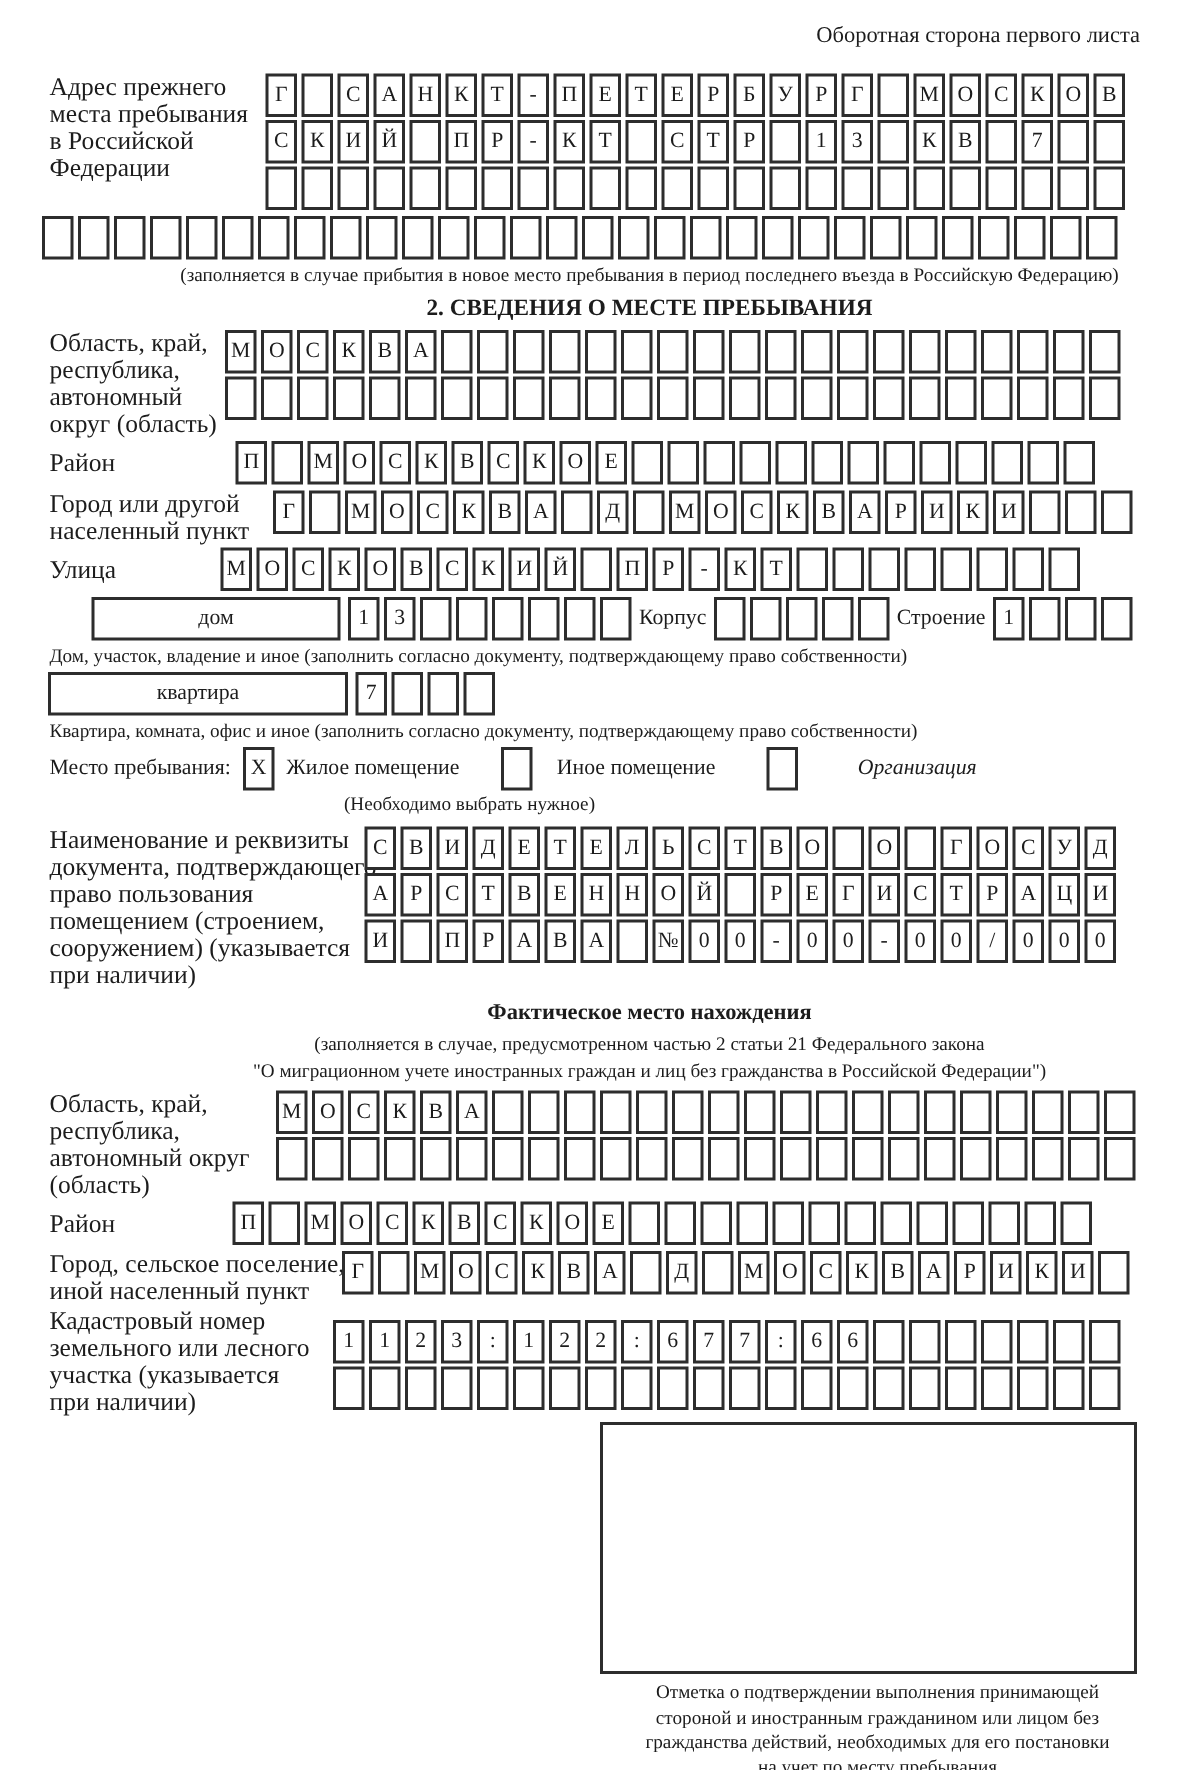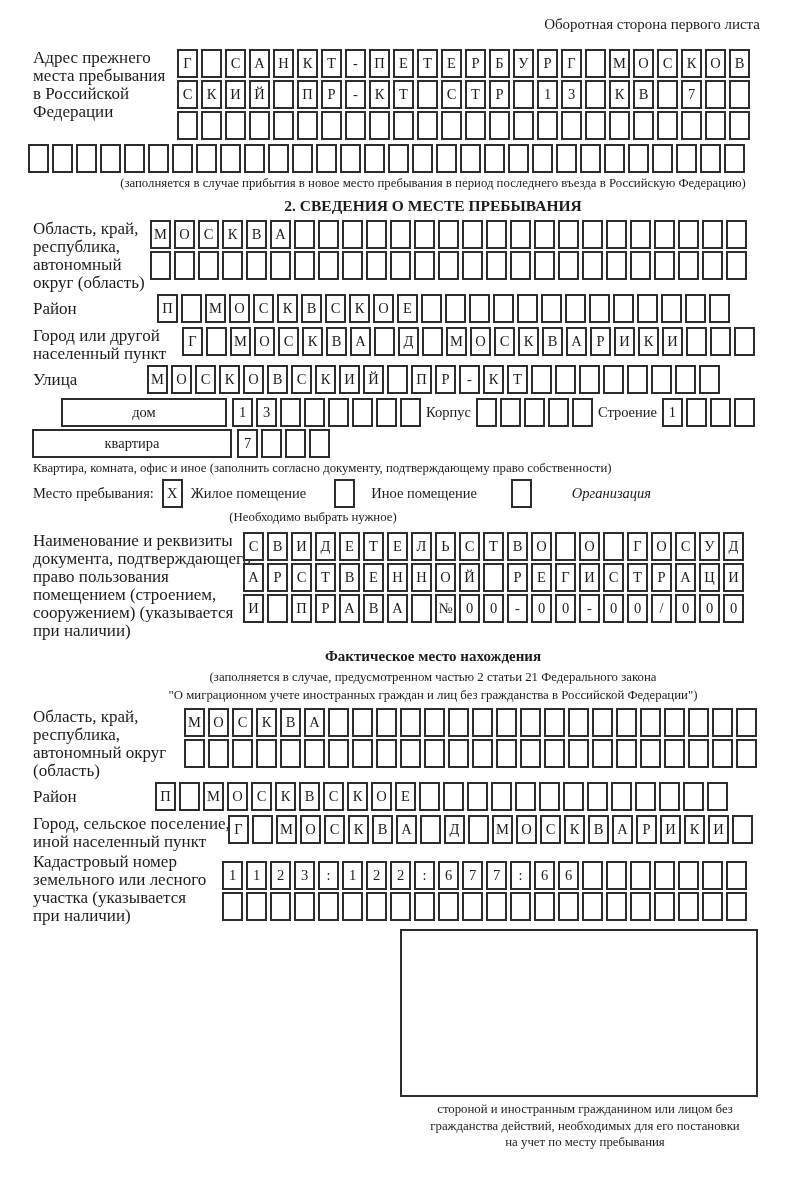--- a/index.html
+++ b/index.html
@@ -341,20 +341,21 @@
         <span class="cell"></span>
       </div>
     <div class="inline-label">Строение</div>
     <div class="cellrow" style="margin:0">
         <span class="cell">1</span>
         <span class="cell"></span>
         <span class="cell"></span>
         <span class="cell"></span>
       </div>
   </div>
+  <div class="note">Дом, участок, владение и иное (заполнить согласно документу, подтверждающему право собственности)</div>
 
   <div class="field" style="margin-left:-1px;align-items:center;">
     <div class="widebox" style="width:196px">квартира</div>
     <div class="cellrow" style="margin:0 0 0 5px">
         <span class="cell">7</span>
         <span class="cell"></span>
         <span class="cell"></span>
         <span class="cell"></span>
       </div>
   </div>
@@ -635,18 +636,19 @@
           <span class="cell"></span>
           <span class="cell"></span>
           <span class="cell"></span>
           <span class="cell"></span>
         </div>
     </div>
   </div>
 
   <div class="stamp-box"></div>
   <div class="stamp-note">
+    <div>Отметка о подтверждении выполнения принимающей</div>
     <div>стороной и иностранным гражданином или лицом без</div>
     <div>гражданства действий, необходимых для его постановки</div>
     <div>на учет по месту пребывания</div>
   </div>
 
 </div>
 
 </body></html>

